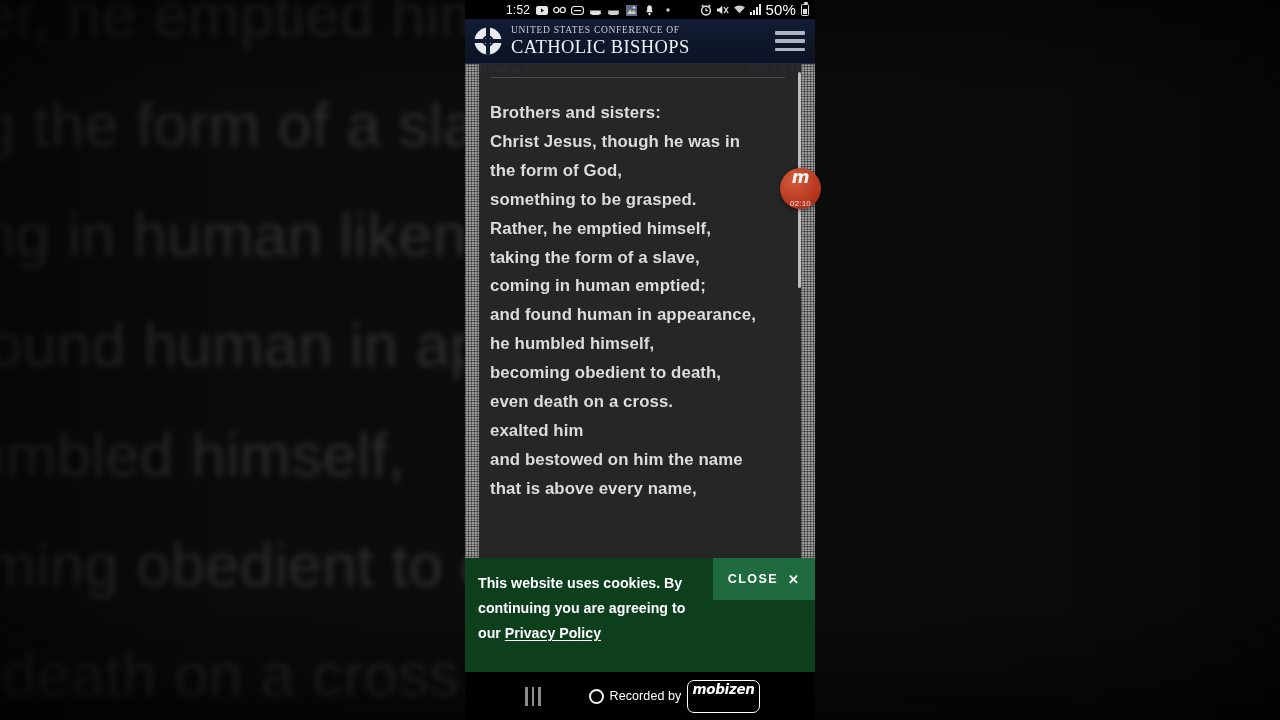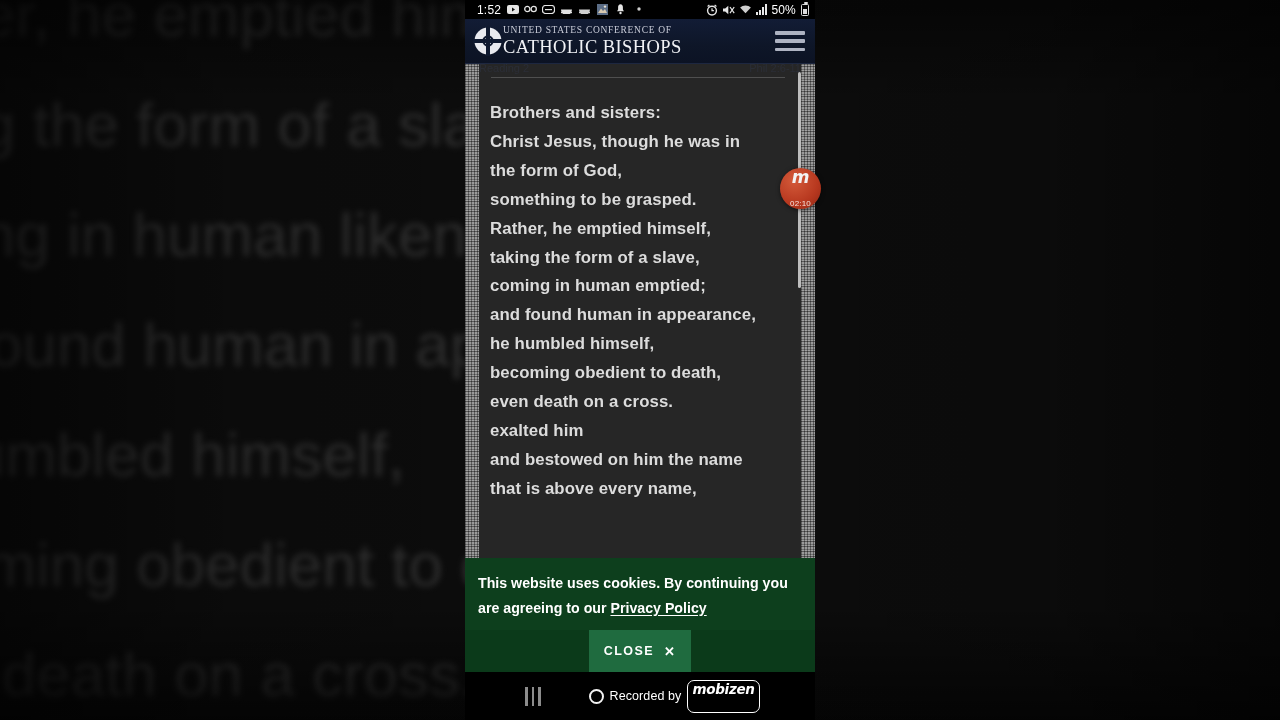--- a/index.html
+++ b/index.html
@@ -60,31 +60,31 @@
   #statusbar {
     position:relative;
     height:19px;
     background:#000;
     display:flex; align-items:center;
     padding:0 6px 0 0;
     color:#fff;
     font-size:11.5px;
   }
   #status-left {
-    display:flex; align-items:flex-start; gap:5px;
-    margin-left:12px;
+    display:flex; align-items:flex-end; gap:5px;
+    margin-left:41px;
   }
   #clock { font-size:12px; letter-spacing:.2px; color:#fff; }
   .sicon { display:inline-flex; align-items:center; justify-content:center;
            width:13px; height:13px; color:#e8e8e8; font-size:10px; line-height:1; }
   #status-right {
     margin-left:auto;
     display:flex; align-items:center; gap:4px;
   }
-  #battery-text { font-size:12px; color:#fff; letter-spacing:.2px; }
+  #battery-text { font-size:15px; color:#fff; letter-spacing:.2px; }
   .batt-shell {
     width:8px; height:12px; border:1.3px solid #dcdcdc; border-radius:1.5px;
     position:relative; margin-left:1px;
   }
   .batt-shell::before{
     content:""; position:absolute; left:2px; top:-3px; width:4px; height:2px;
     background:#dcdcdc; border-radius:1px;
   }
   .batt-shell::after{
     content:""; position:absolute; left:1px; right:1px; bottom:1px; height:50%;
@@ -100,21 +100,21 @@
     position:absolute; left:0; top:19px;
     width:350px; height:45px;
     background:linear-gradient(180deg,#121c35 0%,#0e1628 60%,#0c1324 100%);
     display:flex; align-items:center;
     padding:0 10px 0 8px;
     z-index:40;
     border-bottom:1px solid #1d2740;
   }
   #logo-mark { width:30px; height:30px; flex:0 0 30px; position:relative; }
   #brand-text {
-    color:#e9eaef;
+    margin-left:8px; color:#e9eaef;
     font-family:"Liberation Serif", serif;
     line-height:1;
   }
   #brand-line1 {
     font-size:9.5px; letter-spacing:.7px; color:#c9ccd8;
     display:block; margin-bottom:2px;
   }
   #brand-line2 {
     font-size:18.5px; letter-spacing:.4px; color:#f0f1f5; display:block;
   }
@@ -173,21 +173,21 @@
   #inner-thumb {
     position:absolute; top:8px; height:216px; left:0; width:3px;
     background:#d8d8d8; border-radius:2px; opacity:.85;
   }
 
   
   #cookie-banner {
     position:absolute; left:0; bottom:48px; width:350px; height:114px;
     z-index:30;
     background:#0d3f1d;
-    display:flex; flex-direction:column;
+    display:flex; 
   }
   #cookie-msg {
     flex:1;
     padding:13px 14px 6px 13px;
     color:#ffffff;
     font-size:14.2px;
     line-height:25px;
     font-weight:bold;
   }
   #cookie-msg .pp-link {

